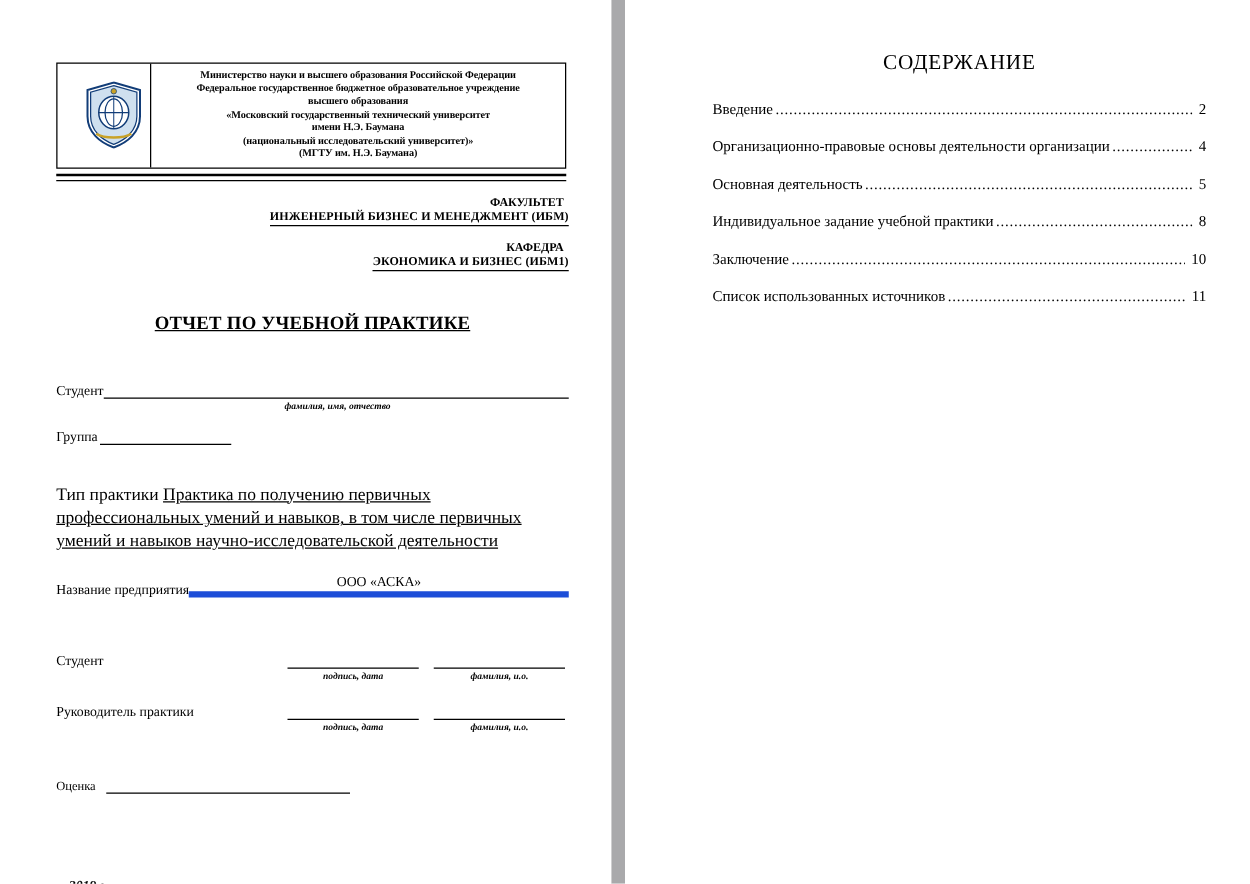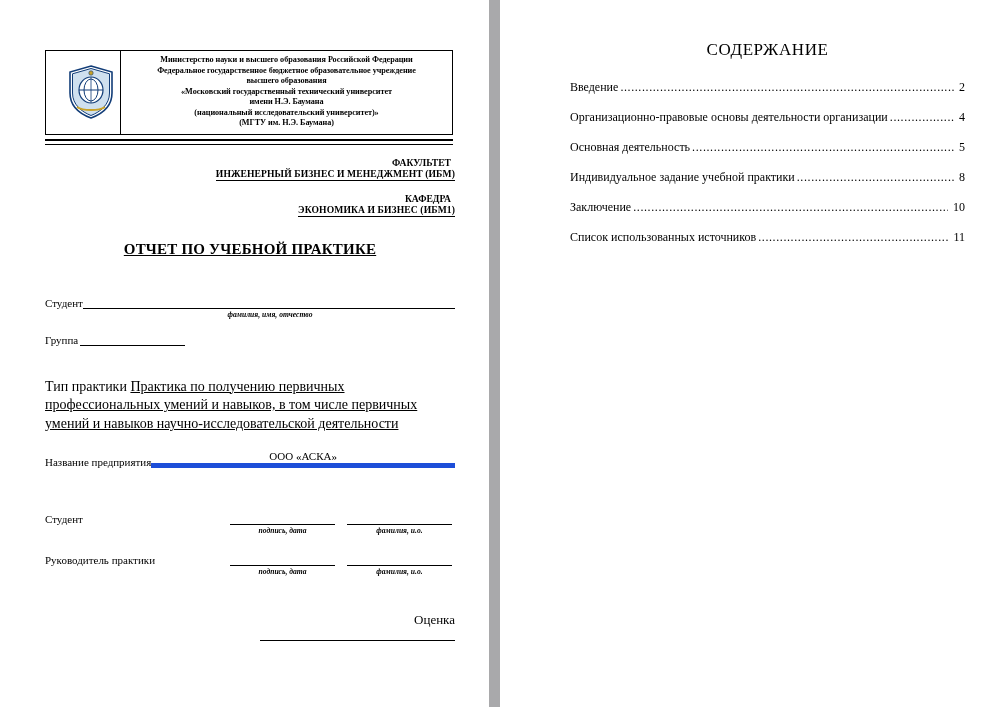--- a/index.html
+++ b/index.html
@@ -108,21 +108,21 @@
     font-weight: bold;
     padding-bottom: 1px;
     letter-spacing: 0.1px;
   }
 
   .doc-title {
     text-align: center;
     font-size: 15px;
     font-weight: bold;
     text-decoration: underline;
-    margin-top: 24px;
+    margin-top: 34px;
     letter-spacing: 0.2px;
   }
 
   .student-row {
     margin-top: 38px;
     display: flex;
     align-items: flex-end;
     font-size: 11px;
   }
   .student-row .lbl { white-space: nowrap; }
@@ -207,22 +207,21 @@
   }
   .sign-hints .sp { width: 185px; }
   .sign-hints .h1 { width: 105px; text-align: center; }
   .sign-hints .gp { width: 12px; }
   .sign-hints .h2 { width: 105px; text-align: center; }
 
   .mark-row {
     margin-top: 36px;
     display: flex;
     align-items: flex-end;
-    font-size: 13px;
-    flex-direction: column;
+    font-size: 10px;
   }
   .mark-line {
     border-bottom: 1.5px solid #000;
     width: 195px;
     height: 12px;
     margin-left: 8px;
   }
 
   .year {
     margin-top: 68px;

